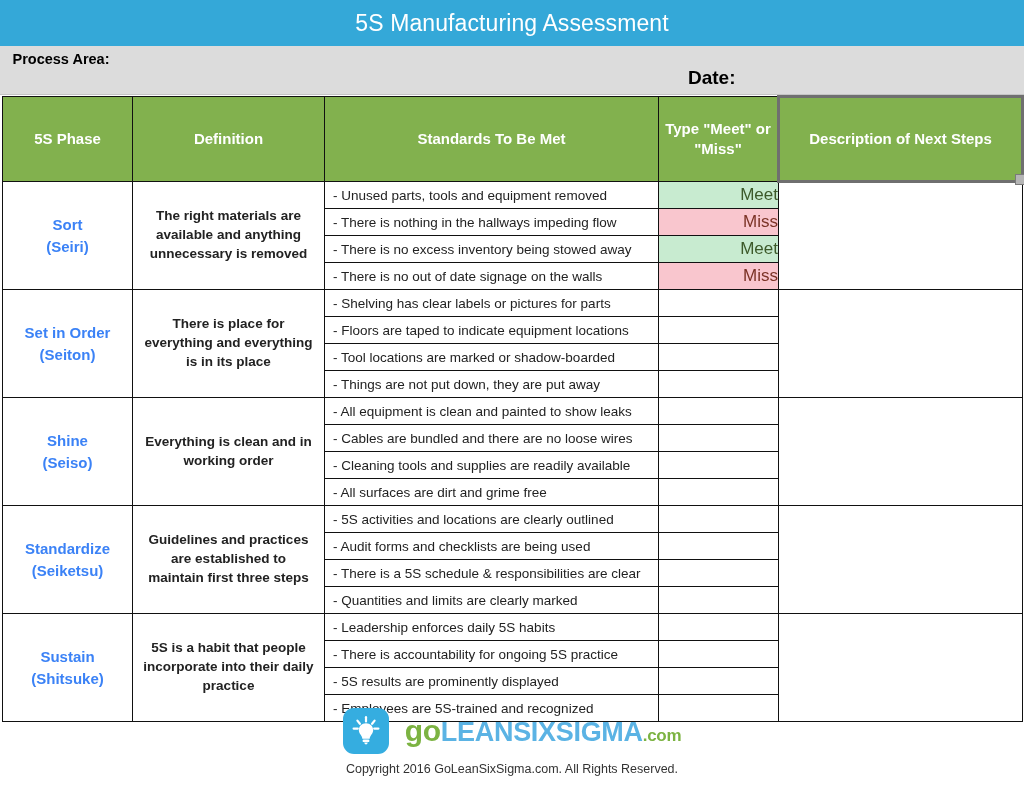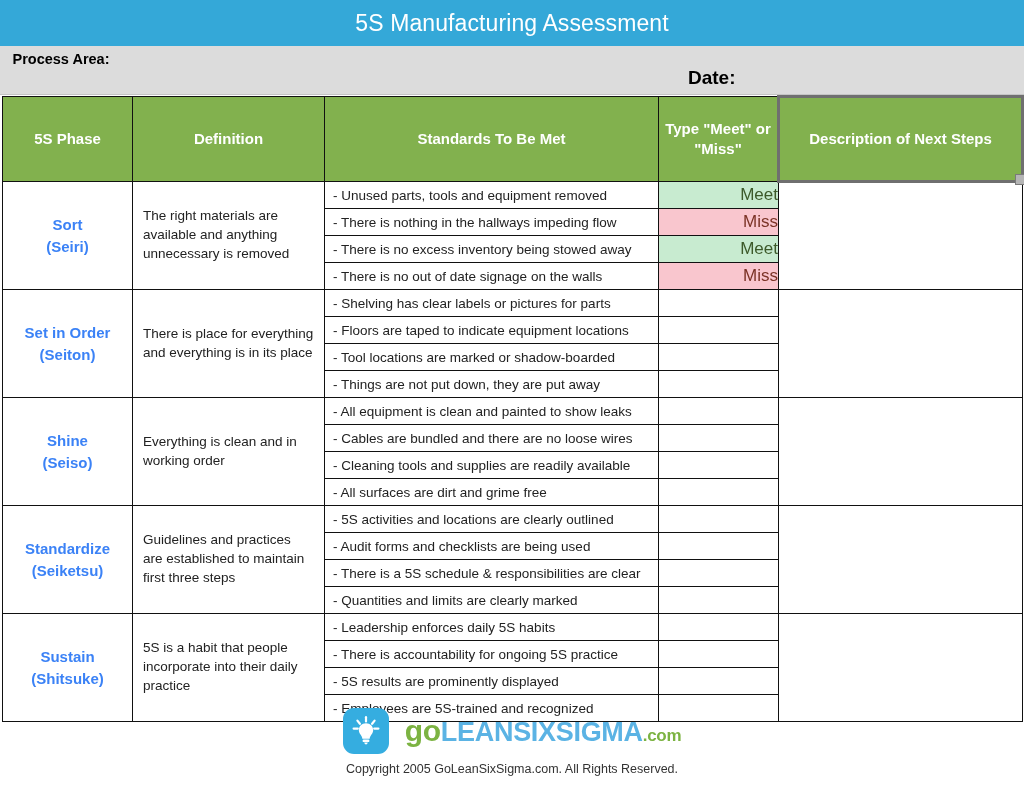--- a/index.html
+++ b/index.html
@@ -116,24 +116,26 @@
   col.c-desc  { width: 244px; }
 
   td.phase {
     text-align: center;
     font-size: 15px;
     font-weight: bold;
     line-height: 1.45;
     color: #3b82f6;
   }
   td.definition {
+    text-align: center;
     font-size: 13.5px;
     line-height: 1.4;
     color: #222;
     padding: 10px 10px;
+    font-weight: bold;
   }
   td.standard {
     font-size: 13.5px;
     color: #222;
     padding: 0 6px 0 8px;
     height: 26px;
     white-space: nowrap;
   }
   td.type {
     text-align: right;
@@ -356,16 +358,16 @@
           <rect x="13.6" y="25.6" width="6.8" height="2.5" rx="1.2" fill="#ffffff"></rect>
           <path d="M15.2 28.6h3.6c-0.3 1.3-1.0 1.9-1.8 1.9s-1.5-0.6-1.8-1.9z" fill="#ffffff"></path>
         </svg>
       </span>
       <span class="logo-word">
         <span class="logo-go">go</span>
           <span class="logo-lean">LEANSIXSIGMA</span>
           <span class="logo-com">.com</span>
       </span>
     </div>
-    <div class="copyright">Copyright 2005 GoLeanSixSigma.com. All Rights Reserved.</div>
+    <div class="copyright">Copyright 2016 GoLeanSixSigma.com. All Rights Reserved.</div>
   </div>
 
 </div>
 
 </body></html>

